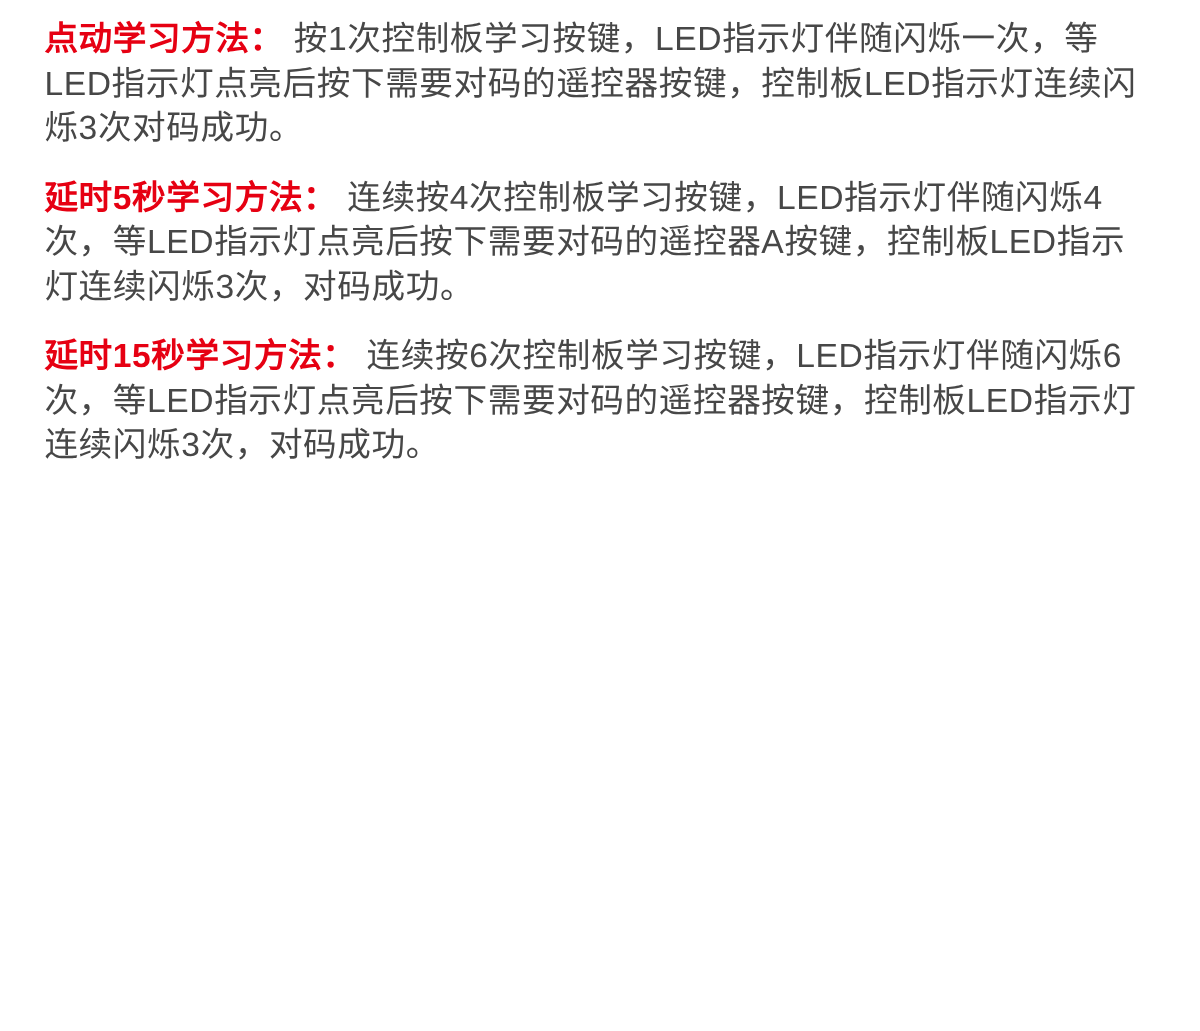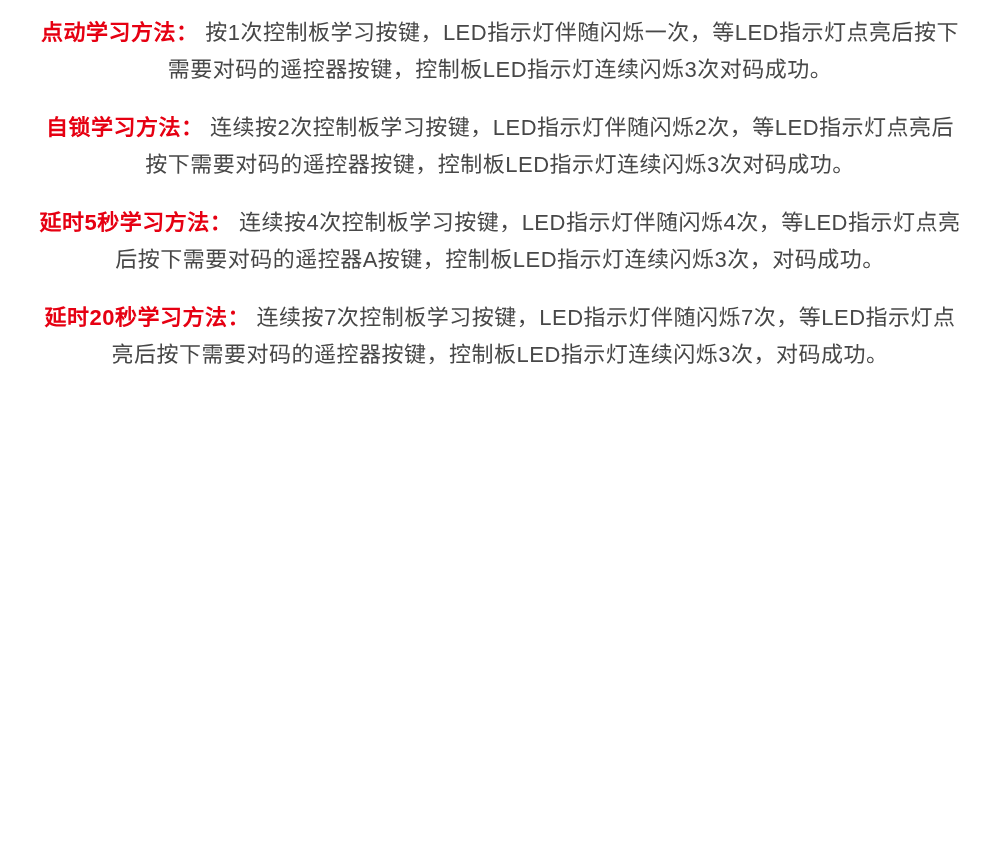--- a/index.html
+++ b/index.html
@@ -13,57 +13,53 @@
     font-family: "Liberation Sans", "DejaVu Sans", sans-serif;
     overflow: hidden;
   }
   .doc {
     box-sizing: border-box;
     width: 1000px;
     padding: 14px 37px 0 37px;
   }
   .method-para {
     margin: 0 0 21px 0;
-    font-size: 22px;
+    font-size: 28px;
     line-height: 37px;
     color: #474747;
     letter-spacing: 0.5px;
-    text-align: center;
+    text-align: left;
   }
   .method-heading {
     color: #e60012;
     font-weight: bold;
   }
   .method-body {
     color: #474747;
     font-weight: normal;
   }
 </style>
 </head>
 <body>
 
 <div class="doc">
 
   <p class="method-para">
     <span class="method-heading">点动学习方法：</span>
     <span class="method-body">按1次控制板学习按键，LED指示灯伴随闪烁一次，等LED指示灯点亮后按下需要对码的遥控器按键，控制板LED指示灯连续闪烁3次对码成功。</span>
   </p>
 
-  <p class="method-para">
-    <span class="method-heading">自锁学习方法：</span>
-    <span class="method-body">连续按2次控制板学习按键，LED指示灯伴随闪烁2次，等LED指示灯点亮后按下需要对码的遥控器按键，控制板LED指示灯连续闪烁3次对码成功。</span>
-  </p>
 
 
   <p class="method-para">
     <span class="method-heading">延时5秒学习方法：</span>
     <span class="method-body">连续按4次控制板学习按键，LED指示灯伴随闪烁4次，等LED指示灯点亮后按下需要对码的遥控器A按键，控制板LED指示灯连续闪烁3次，对码成功。</span>
   </p>
 
 
+  <p class="method-para">
+    <span class="method-heading">延时15秒学习方法：</span>
+    <span class="method-body">连续按6次控制板学习按键，LED指示灯伴随闪烁6次，等LED指示灯点亮后按下需要对码的遥控器按键，控制板LED指示灯连续闪烁3次，对码成功。</span>
+  </p>
 
-  <p class="method-para">
-    <span class="method-heading">延时20秒学习方法：</span>
-    <span class="method-body">连续按7次控制板学习按键，LED指示灯伴随闪烁7次，等LED指示灯点亮后按下需要对码的遥控器按键，控制板LED指示灯连续闪烁3次，对码成功。</span>
-  </p>
 
 
 </div>
 
 </body></html>

